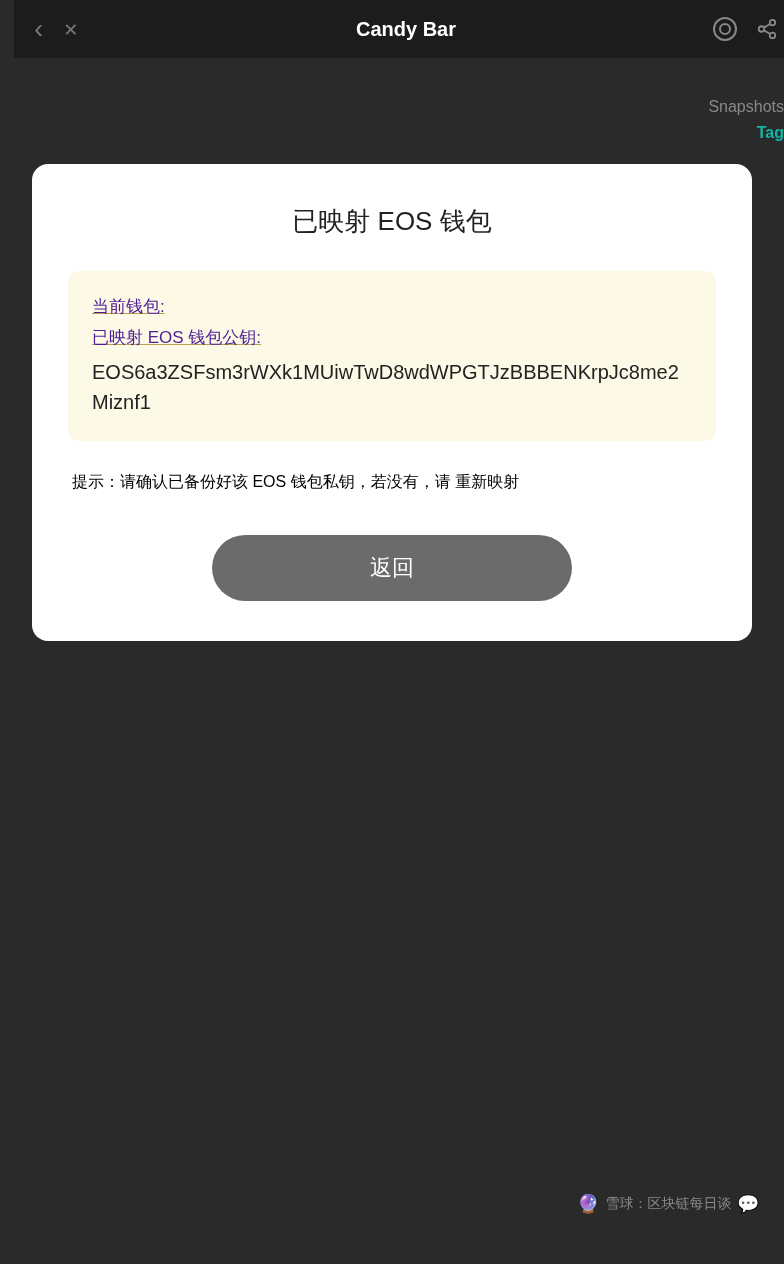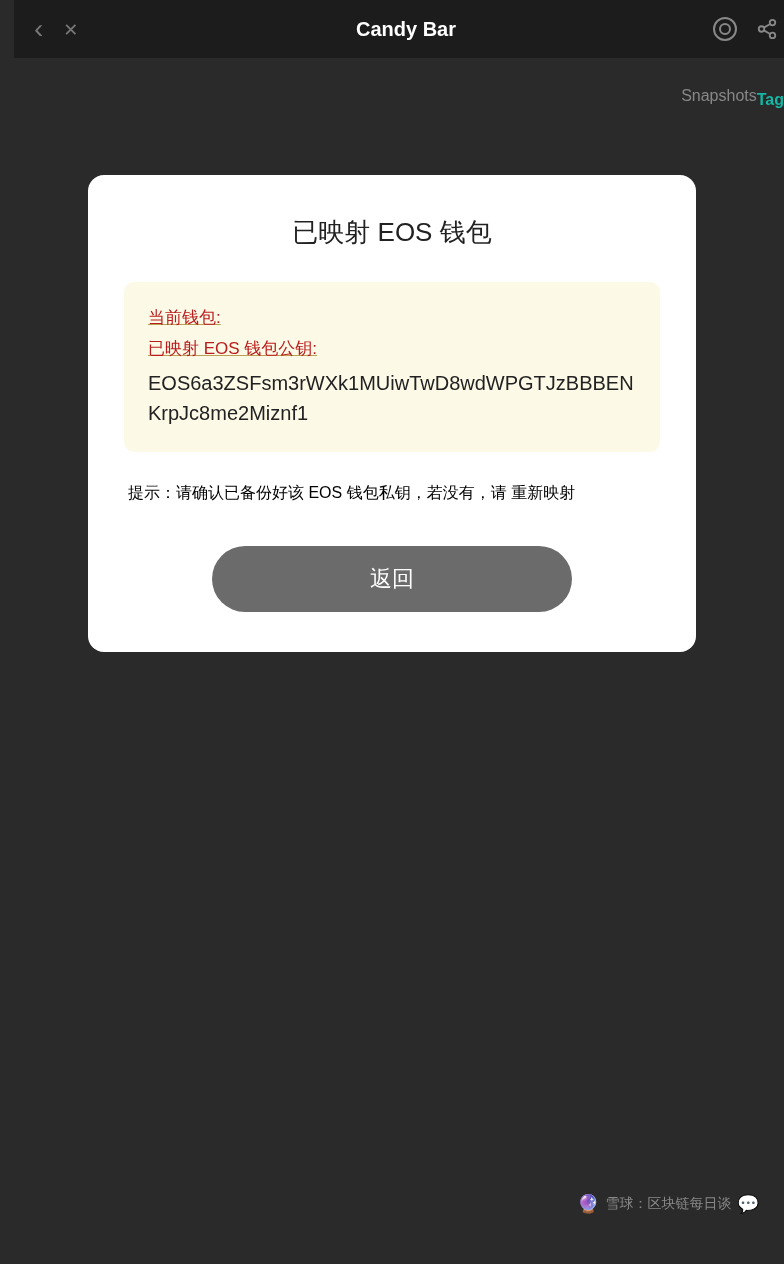--- a/index.html
+++ b/index.html
@@ -60,22 +60,22 @@
     }
 
     .dark-sub {
       color: #14b8a6;
       font-size: 16px;
       font-weight: bold;
     }
 
     
     .main-card {
-      width: 608px;
-      margin: 17px auto;
+      width: 720px;
+      margin: 6px auto;
       background: #ffffff;
       border-radius: 16px;
       padding: 40px 36px 40px 36px;
       position: relative;
       z-index: 10;
     }
 
     .card-title {
       text-align: center;
       font-size: 26px;
@@ -86,21 +86,21 @@
 
     
     .info-box {
       background: #fdf9e7;
       border-radius: 10px;
       padding: 24px 24px;
       margin-bottom: 28px;
     }
 
     .info-label {
-      color: #b91c1c;
+      color: #4c1d95;
       font-size: 17px;
       margin-bottom: 8px;
       text-decoration: underline;
       text-decoration-color: #b8a050;
     }
 
     .info-value {
       color: #222;
       font-size: 20px;
       line-height: 1.5;
@@ -196,21 +196,22 @@
       height: 1264px;
       position: relative;
       overflow: hidden;
     }
 
     .spacer-top {
       height: 100px;
       width: 100%;
       background: #2a2a2a;
       display: flex;
-      align-items: center;
+      flex-direction: column;
+      align-items: flex-end;
       justify-content: flex-end;
       padding-bottom: 16px;
     }
   </style>
 </head>
 <body>
 
 <div class="page-wrapper">
 
   <div class="nav-bar">

